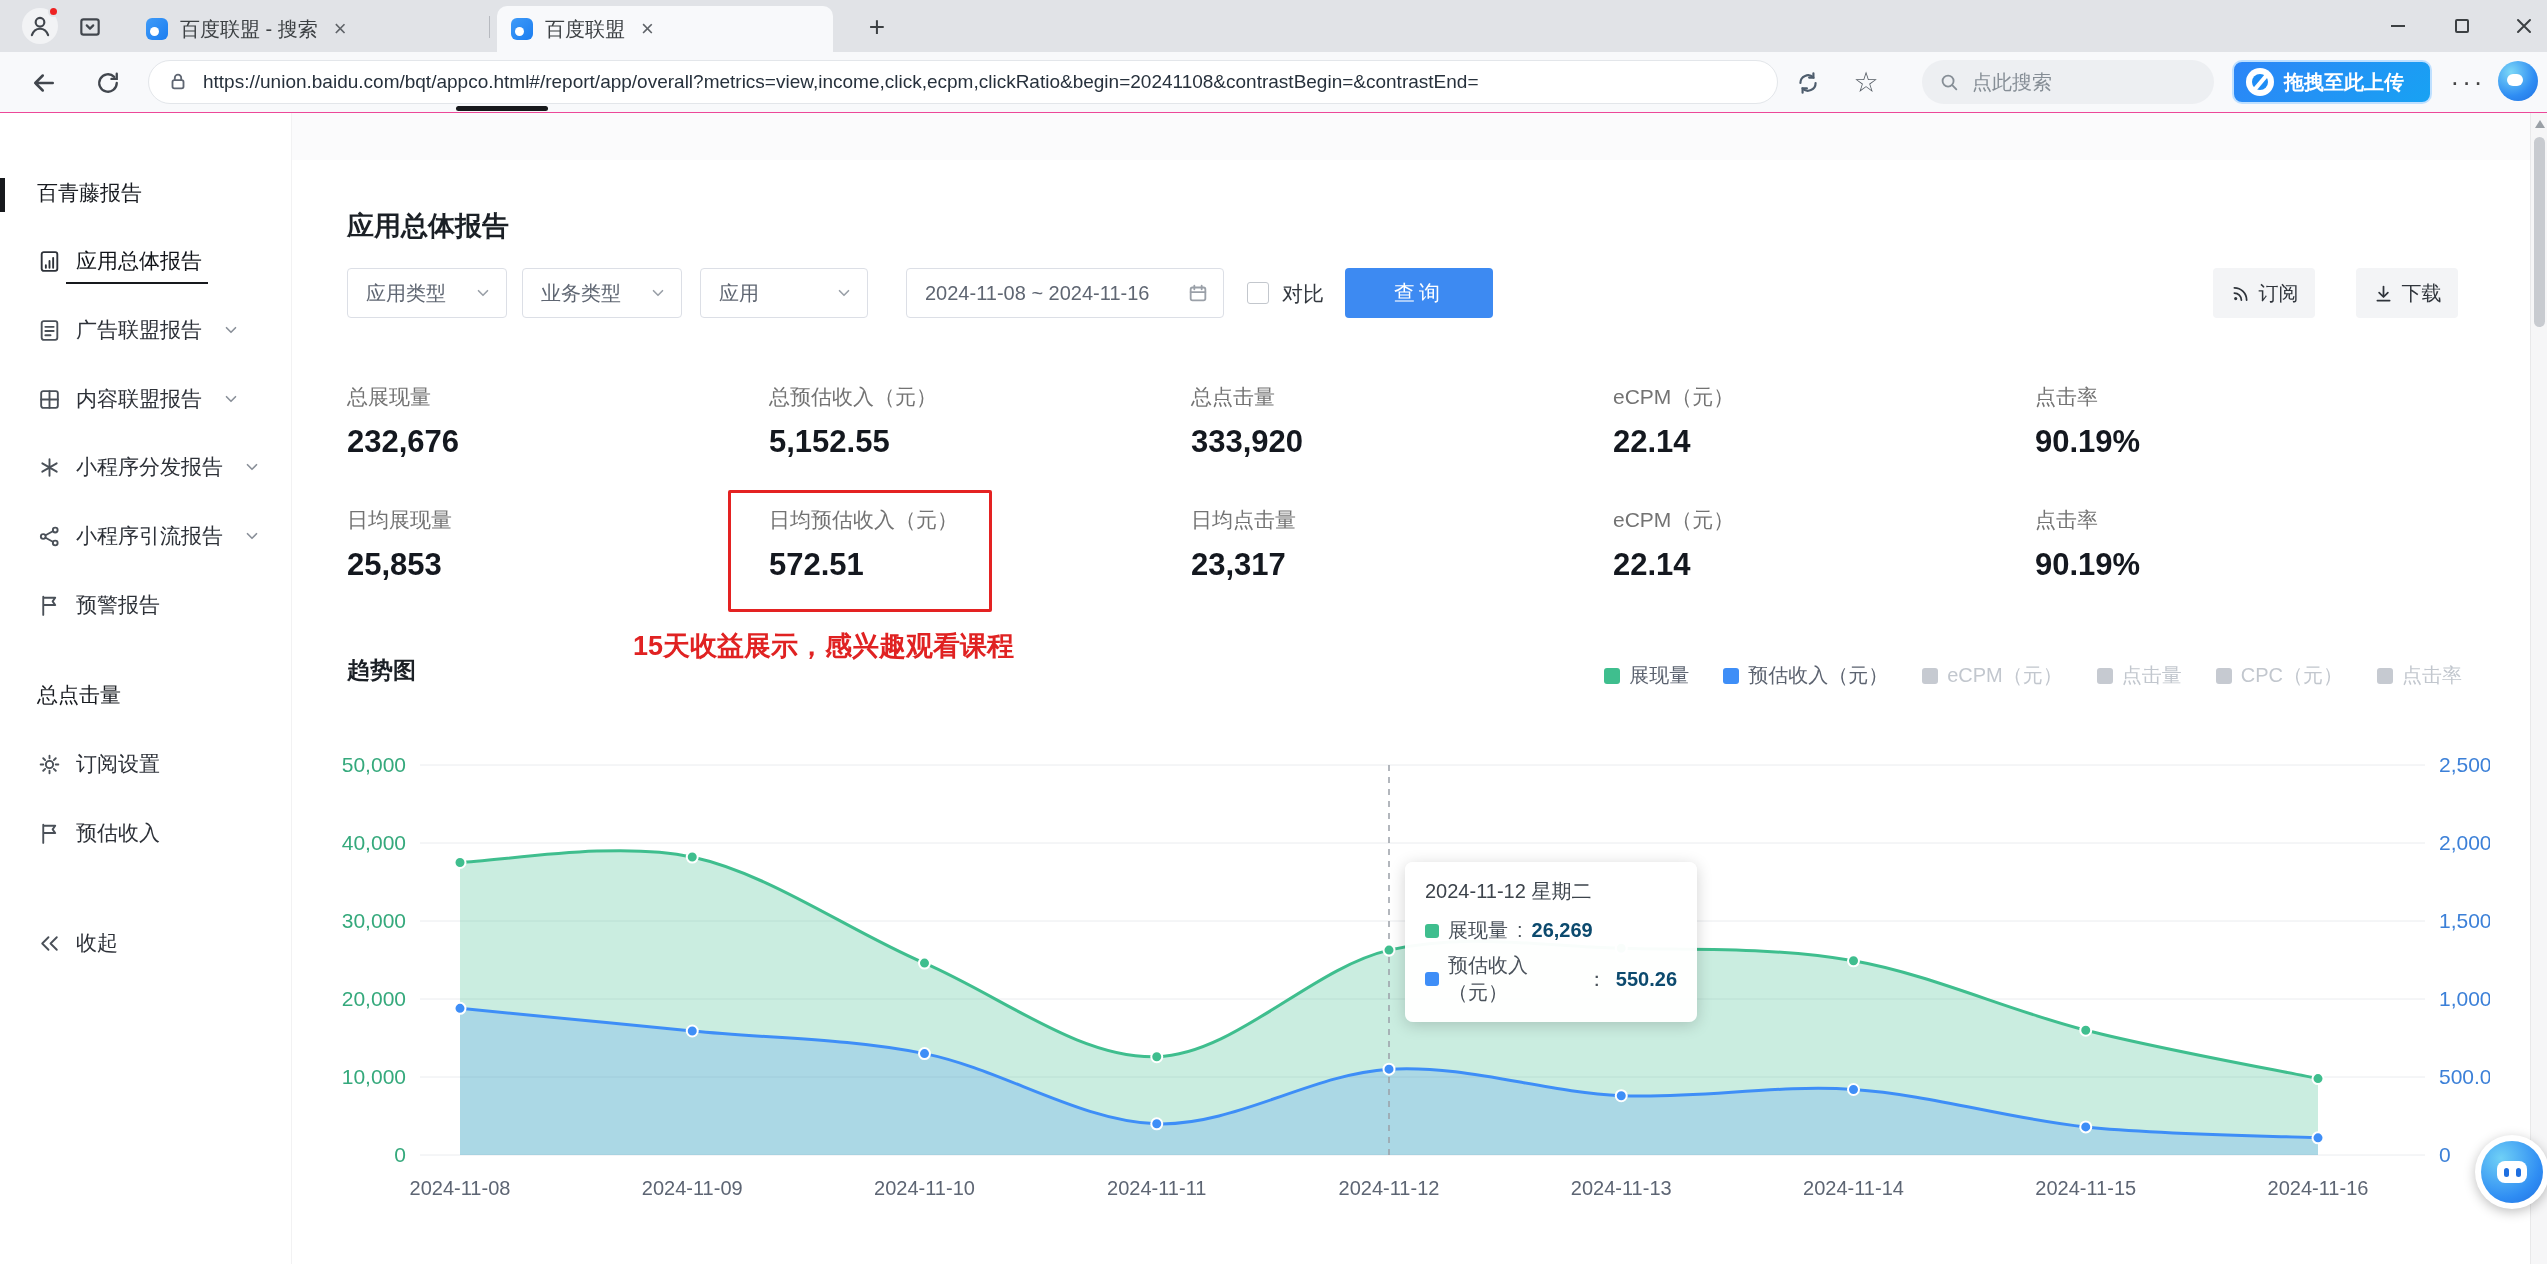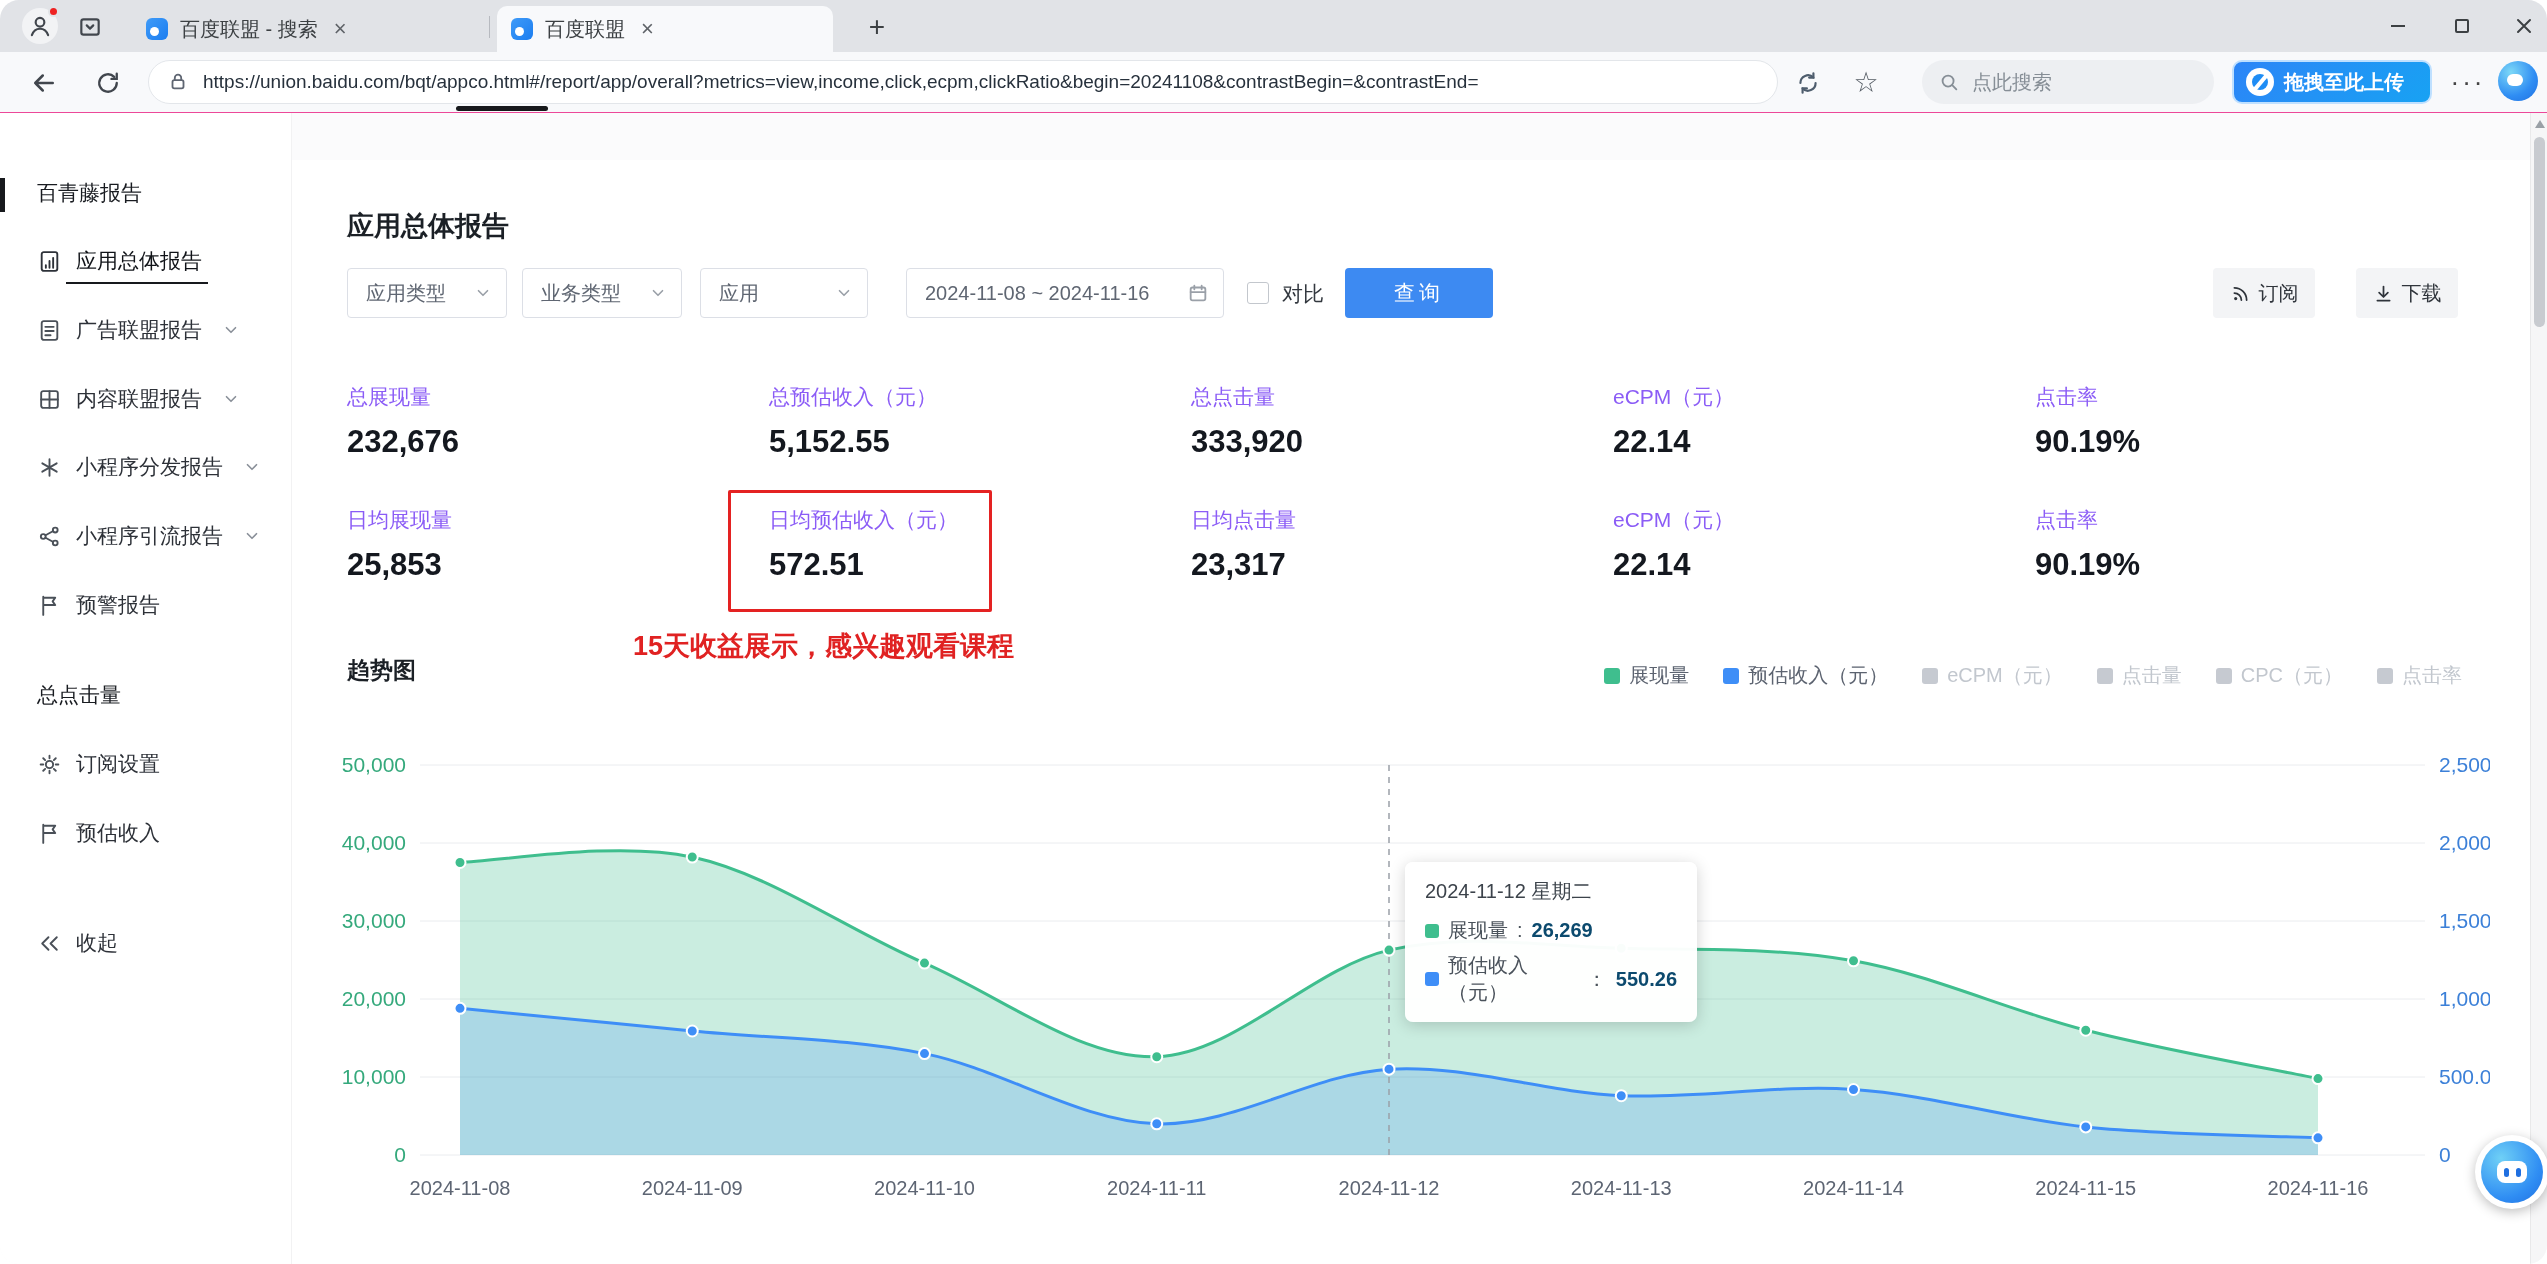--- a/index.html
+++ b/index.html
@@ -1,17 +1,17 @@
 <!DOCTYPE html>
 <html><head>
 <meta charset="utf-8">
 <style>
   * { margin:0; padding:0; box-sizing:border-box; }
   body { background:#fff; font-family:"Liberation Sans","DejaVu Sans",sans-serif; }
-  .screen { position:relative; width:2547px; height:1264px; background:#fff; overflow:hidden;border-radius:19px; }
+  .screen { position:relative; width:2547px; height:1264px; background:#fff; overflow:hidden; }
 
   
   .tabstrip { position:absolute; left:0; top:0; width:100%; height:52px; background:#e1e3e7; }
   .icon-btn { display:flex; align-items:center; justify-content:center; cursor:pointer; }
   .profile { position:absolute; left:22px; top:8px; width:36px; height:36px; border-radius:50%; background:#f2f3f5; }
   .profile-dot { position:absolute; left:48px; top:6px; width:11px; height:11px; border-radius:50%; background:#e22; border:2px solid #e1e3e7; }
   .tab-actions { position:absolute; left:76px; top:13px; width:28px; height:28px; }
   .tab { position:absolute; display:flex; align-items:center; gap:12px; padding:0 14px; font-size:20px; color:#3c4043; cursor:pointer; }
   .tab.inactive { top:9px; height:40px; }
   .tab.active { top:6px; height:46px; background:#f8f9fb; border-radius:10px 10px 0 0; }
@@ -55,21 +55,21 @@
 
   .page-title { position:absolute; left:347px; top:95px; font-size:27px; font-weight:bold; color:#1b2026; }
 
   .sel { position:absolute; top:155px; height:50px; background:#fff; border:1px solid #dcdfe6; border-radius:4px; display:flex; align-items:center; justify-content:space-between; padding:0 14px 0 18px; font-size:20px; color:#5f6672; cursor:pointer; }
   .checkbox { position:absolute; left:1247px; top:169px; width:22px; height:22px; border:1px solid #c3c7cd; border-radius:3px; background:#fff; cursor:pointer; }
   .chk-label { position:absolute; left:1282px; top:167px; font-size:21px; color:#33383f; cursor:pointer; }
   .query-btn { position:absolute; left:1345px; top:155px; width:148px; height:50px; background:#3d8af2; border:none; border-radius:4px; color:#fff; font-size:21px; letter-spacing:4px; cursor:pointer; }
   .act-btn { position:absolute; top:155px; height:50px; background:#f3f4f6; border:none; border-radius:4px; display:flex; align-items:center; justify-content:center; gap:8px; font-size:20px; color:#2f343b; cursor:pointer; }
 
   .stat { position:absolute; width:420px; }
-  .stat-label { font-size:21px; color:#8b5cf6; margin-bottom:13px; }
+  .stat-label { font-size:21px; color:#737373; margin-bottom:13px; }
   .stat-value { font-size:31px; font-weight:bold; color:#14181f; }
   .red-box { position:absolute; left:728px; top:377px; width:264px; height:122px; border:3px solid #e42222; border-radius:2px; }
   .red-note { position:absolute; left:633px; top:515px; font-size:27px; font-weight:600; color:#e02222; }
 
   .trend-title { position:absolute; left:347px; top:542px; font-size:23px; font-weight:bold; color:#1b2026; }
   .legend { position:absolute; right:85px; top:549px; display:flex; gap:34px; align-items:center; }
   .legend-item { display:flex; align-items:center; gap:9px; font-size:20px; color:#5c6370; cursor:pointer; white-space:nowrap; }
   .legend-item.off { color:#c2c7ce; }
   .swatch { width:16px; height:16px; border-radius:3px; display:inline-block; flex:none; }
 

